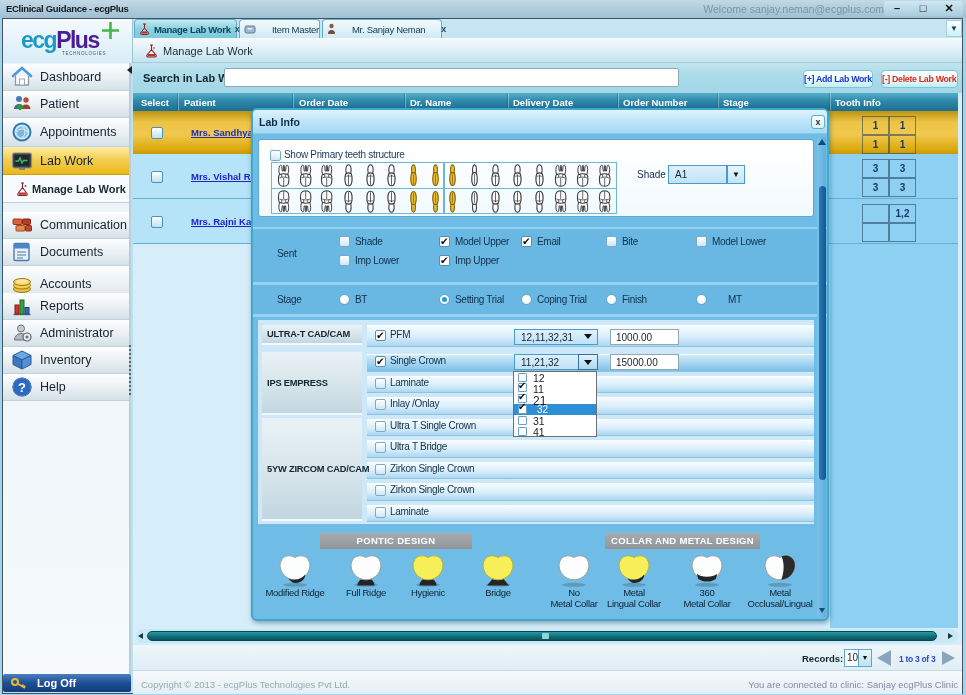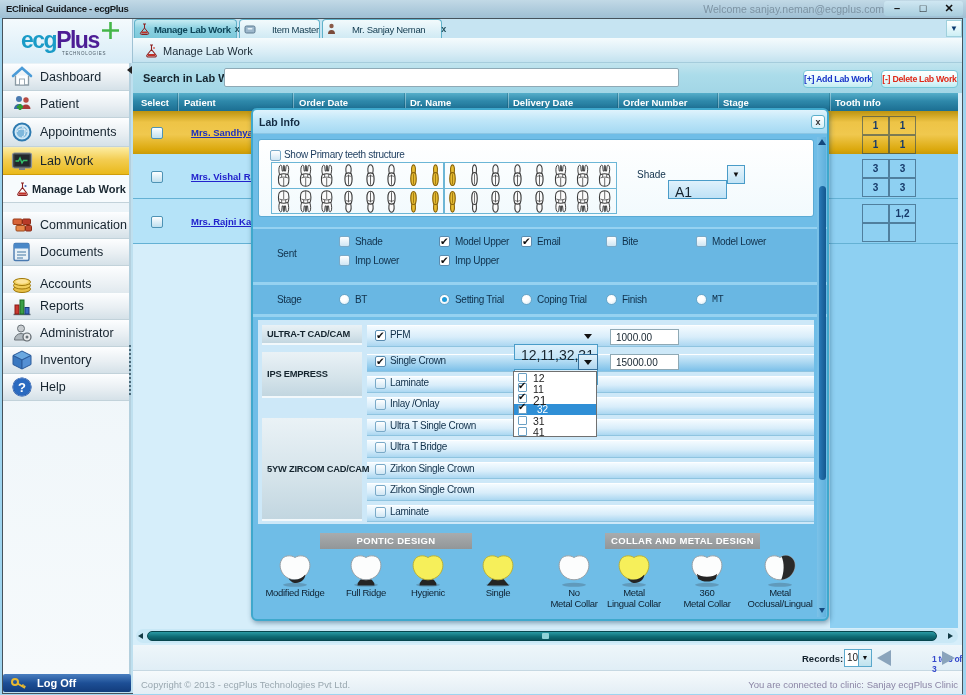--- a/index.html
+++ b/index.html
@@ -42,21 +42,21 @@
 #logoff { left:3px; top:674px; width:128px; height:18px; background:linear-gradient(180deg,#4a7fc0 0%,#1d4f96 50%,#123c7c 100%); border-radius:2px;}
 #logoff .t { position:absolute; left:34px; top:3px; color:#fff; font-size:11px; font-weight:bold;}
 
 #statusbar { left:133px; top:670px; width:829px; height:24px; background:linear-gradient(180deg,#f6fafc,#e3eef5); border-top:1px solid #c6d8e2;}
 #copyr { left:8px; top:8px; font-size:9.5px; color:#9aa8b0; position:absolute;}
 #connected { right:4px; top:8px; font-size:9.5px; color:#8c86a6; position:absolute;}
 
 #recordsrow { left:133px; top:645px; width:829px; height:25px; background:linear-gradient(180deg,#eef6fa,#e0eef6);}
 
 #content { left:133px; top:63px; width:829px; height:582px; background:#d6eefa; }
-.topbtn { position:absolute; top:7px; height:18px; border:1px solid #79c7d8; border-radius:4px; background:linear-gradient(180deg,#ffffff 0%,#e9fbfd 50%,#c2ecf2 100%); font-size:8.8px; letter-spacing:-0.3px; font-weight:bold; text-align:center; white-space:nowrap; overflow:hidden;}
+.topbtn { position:absolute; top:7px; height:18px; border:1px solid #79c7d8; border-radius:4px; background:linear-gradient(180deg,#ffffff 0%,#e9fbfd 50%,#c2ecf2 100%); font-size:8.8px; letter-spacing:-0.3px; font-weight:bold; text-align:left; white-space:nowrap; overflow:hidden;}
 .gh { position:absolute; top:4px; font-size:9.5px; font-weight:bold; color:#fff; }
 .gsep { position:absolute; top:0; width:1px; height:18px; background:rgba(255,255,255,0.35); box-shadow:-1px 0 0 rgba(0,60,80,0.25);}
 .lnk { position:absolute; font-size:9.5px; font-weight:bold; text-decoration:underline; color:#2222cc; white-space:nowrap;}
 .gcb { position:absolute; width:12px; height:12px; border:1px solid #4e93b5; border-radius:2px; background:linear-gradient(180deg,#fdfeff,#bfe0ef);}
 
 .tg { position:absolute; left:729px; width:54px; height:38px; display:grid; grid-template-columns:1fr 1fr; grid-template-rows:1fr 1fr; border-radius:3px;}
 .tg div { border:1px solid rgba(30,60,90,0.55); font-size:10px; font-weight:bold; color:#173a6a; display:flex; align-items:center; justify-content:center;}
 
 
 .dcb { position:absolute; width:11px; height:11px; border:1px solid #7aaac8; border-radius:2px; background:linear-gradient(180deg,#ffffff,#cfe6f4); }
@@ -64,21 +64,21 @@
 .dcb.on::after { content:"\2714"; position:absolute; left:0px; top:-2px; font-size:10.5px; color:#101010; }
 .dlbl { position:absolute; font-size:10px; letter-spacing:-0.3px; color:#10304a; white-space:nowrap;}
 .rdo { position:absolute; width:11px; height:11px; border-radius:50%; border:1px solid #6aa6c8; background:radial-gradient(circle at 35% 30%,#ffffff 40%,#d5eaf6);}
 .rdo.on::after { content:""; position:absolute; left:2px; top:2px; width:5px; height:5px; border-radius:50%; background:#1f9ad8;}
 .tooth { position:absolute; width:13px; height:23px; --f:#fbfbfb; --s:#3c3c3c;}
 .tooth.gold { --f:#e6bc32; --s:#8a6408;}
 .trow { position:absolute; left:367px; width:447px; background:linear-gradient(180deg,#f4fbff 0%,#d8edfa 55%,#abd7f1 100%); border-bottom:1px solid #8fc4e0; border-top:1px solid #fdfeff;}
 .trow.hi { background:linear-gradient(180deg,#d2ebfa 0%,#a8d6f1 50%,#7cc0e9 100%);}
 .lblcell { position:absolute; left:262px; width:100px; background:linear-gradient(180deg,#eaf2f6 0%,#d4e3ea 60%,#c2d6e0 100%); border-bottom:2px solid #f2f8fb;}
 .lblcell span { position:absolute; left:5px; top:50%; transform:translateY(-50%); font-size:9.3px; font-weight:bold; color:#14242e; white-space:nowrap; letter-spacing:-0.2px;}
-.ddf { position:absolute; height:16px; background:linear-gradient(180deg,#dff1fc 0%,#bfe2f6 100%); border:1px solid #4a9cc8; font-size:14px; color:#15232e;margin-top:15px; }
+.ddf { position:absolute; height:16px; background:linear-gradient(180deg,#dff1fc 0%,#bfe2f6 100%); border:1px solid #4a9cc8; font-size:10px; color:#15232e; }
 .pinput { position:absolute; width:69px; height:16px; background:#fff; border:1px solid #8fa9b5; font-size:10px; color:#15232e; padding:2px 0 0 5px;}
 .gbar { position:absolute; top:533px; height:16px; background:linear-gradient(180deg,#a8acae,#929698); color:#fff; font-size:9.5px; white-space:nowrap; font-weight:bold; text-align:center; line-height:16px; letter-spacing:0.3px;}
 .plbl { position:absolute; top:588px; font-size:9.5px; color:#0e2030; text-align:center; line-height:10.5px; width:76px; letter-spacing:-0.3px;}
 </style>
 </head>
 <body>
 <div class="abs" id="titlebar"></div>
 <div class="abs" id="titletxt">EClinical Guidance - ecgPlus</div>
 <div class="abs" id="welcome">Welcome sanjay.neman@ecgplus.com</div>
 <div class="abs" id="winbtns">
@@ -312,21 +312,21 @@
 
 <div class="abs" style="left:136px;top:629px;width:822px;height:14px;background:#c9e8f6;border-radius:7px;z-index:2;"></div>
 <div class="abs" style="left:147px;top:631px;width:790px;height:10px;border-radius:5px;background:linear-gradient(180deg,#2a9aa4 0%,#0e6a74 60%,#0a555e 100%);border:1px solid #08464e;z-index:2;"></div>
 <div class="abs" style="left:138px;top:633px;width:0;height:0;border-top:3.5px solid transparent;border-bottom:3.5px solid transparent;border-right:5px solid #123a44;z-index:2;"></div>
 <div class="abs" style="left:948px;top:633px;width:0;height:0;border-top:3.5px solid transparent;border-bottom:3.5px solid transparent;border-left:5px solid #123a44;z-index:2;"></div>
 
 <div class="abs" style="left:802px;top:653px;font-size:9.5px;font-weight:bold;color:#15232e;z-index:2;">Records:</div>
 <div class="abs" style="left:844px;top:649px;width:15px;height:18px;background:#fff;border:1px solid #5aa8cc;z-index:2;font-size:10px;color:#222;padding:2px 0 0 2px;">10</div>
 <div class="abs" style="left:858px;top:649px;width:14px;height:18px;background:linear-gradient(180deg,#e8f6fa,#bfe2ee);border:1px solid #5aa8cc;z-index:2;font-size:7px;color:#111;text-align:center;line-height:15px;">▼</div>
 <div class="abs" style="left:877px;top:650px;width:0;height:0;border-top:8px solid transparent;border-bottom:8px solid transparent;border-right:14px solid #8aa4bc;z-index:2;"></div>
-<div class="abs" style="left:899px;top:654px;font-size:8.5px;letter-spacing:-0.3px;font-weight:bold;color:#3347cc;z-index:2;margin-left:33px;">1 to 3 of 3</div>
+<div class="abs" style="left:899px;top:654px;font-size:8.5px;letter-spacing:-0.3px;font-weight:bold;color:#3347cc;z-index:2;">1 to 3 of 3</div>
 <div class="abs" style="left:942px;top:651px;width:0;height:0;border-top:7px solid transparent;border-bottom:7px solid transparent;border-left:13px solid #8aa4bc;z-index:2;"></div>
 \n
 
 <div class="abs" style="left:251px;top:108px;width:578px;height:513px;border:2px solid #3fa8cc;border-radius:6px;background:#6fbde7;z-index:5;box-shadow:1px 2px 5px rgba(20,60,90,0.45);"></div>
 <div class="abs" style="left:253px;top:110px;width:574px;height:24px;border-radius:4px 4px 0 0;background:linear-gradient(180deg,#dff3fd 0%,#bfe6f8 45%,#a5d9f3 100%);border-bottom:1px solid #8cc6e4;z-index:6;"></div>
 <div class="abs" style="left:259px;top:116px;font-size:10.5px;font-weight:bold;color:#142c42;z-index:7;">Lab Info</div>
 <div class="abs" style="left:811px;top:115px;width:14px;height:14px;border:1px solid #5ab0cc;border-radius:3px;background:linear-gradient(180deg,#ffffff,#d5f0f8);z-index:7;font-size:9px;font-weight:bold;color:#333;text-align:center;line-height:13px;">x</div>
 
 <div class="abs" style="left:258px;top:139px;width:556px;height:78px;background:linear-gradient(180deg,#ffffff 0%,#f2fafd 100%);border:1px solid #5aaad4;border-radius:3px;z-index:6;"></div>
 <div class="dcb" style="left:270px;top:150px;z-index:7;"></div>
@@ -371,21 +371,21 @@
 <div class="dcb on" style="left:521px;top:236px;z-index:7;"></div><div class="dlbl" style="left:537px;top:236px;z-index:7;">Email</div>
 <div class="dcb" style="left:606px;top:236px;z-index:7;"></div><div class="dlbl" style="left:622px;top:236px;z-index:7;">Bite</div>
 <div class="dcb" style="left:696px;top:236px;z-index:7;"></div><div class="dlbl" style="left:712px;top:236px;z-index:7;">Model Lower</div>
 <div class="dcb" style="left:339px;top:255px;z-index:7;"></div><div class="dlbl" style="left:355px;top:255px;z-index:7;">Imp Lower</div>
 <div class="dcb on" style="left:439px;top:255px;z-index:7;"></div><div class="dlbl" style="left:455px;top:255px;z-index:7;">Imp Upper</div>
 <div class="dlbl" style="left:277px;top:294px;z-index:7;">Stage</div>
 <div class="rdo" style="left:339px;top:294px;z-index:7;"></div><div class="dlbl" style="left:355px;top:294px;z-index:7;">BT</div>
 <div class="rdo on" style="left:439px;top:294px;z-index:7;"></div><div class="dlbl" style="left:455px;top:294px;z-index:7;">Setting Trial</div>
 <div class="rdo" style="left:521px;top:294px;z-index:7;"></div><div class="dlbl" style="left:537px;top:294px;z-index:7;">Coping Trial</div>
 <div class="rdo" style="left:606px;top:294px;z-index:7;"></div><div class="dlbl" style="left:622px;top:294px;z-index:7;">Finish</div>
-<div class="rdo" style="left:696px;top:294px;z-index:7;"></div><div class="dlbl" style="left:712px;top:294px;z-index:7;font-family:Liberation Mono, monospace;">MT</div>
+<div class="rdo" style="left:696px;top:294px;z-index:7;"></div><div class="dlbl" style="left:728px;top:294px;z-index:7;">MT</div>
 \n<div class="abs" style="left:258px;top:320px;width:556px;height:204px;background:#cde8f8;z-index:6;"></div>
 <div class="abs trow" style="top:325px;height:22px;z-index:6;"></div>
 <div class="dcb on" style="left:375px;top:329.5px;z-index:7;"></div>
 <div class="dlbl" style="left:390px;top:328.5px;z-index:7;">PFM</div>
 <div class="abs trow hi" style="top:354px;height:17.5px;z-index:6;"></div>
 <div class="dcb on" style="left:375px;top:356.2px;z-index:7;"></div>
 <div class="dlbl" style="left:390px;top:355.2px;z-index:7;">Single Crown</div>
 <div class="abs trow" style="top:375.5px;height:17.5px;z-index:6;"></div>
 <div class="dcb" style="left:375px;top:377.8px;z-index:7;"></div>
 <div class="dlbl" style="left:390px;top:376.8px;z-index:7;">Laminate</div>
@@ -403,21 +403,21 @@
 <div class="dlbl" style="left:390px;top:462.8px;z-index:7;">Zirkon Single Crown</div>
 <div class="abs trow" style="top:483px;height:17.5px;z-index:6;"></div>
 <div class="dcb" style="left:375px;top:485.2px;z-index:7;"></div>
 <div class="dlbl" style="left:390px;top:484.2px;z-index:7;">Zirkon Single Crown</div>
 <div class="abs trow" style="top:504.5px;height:17.5px;z-index:6;"></div>
 <div class="dcb" style="left:375px;top:506.8px;z-index:7;"></div>
 <div class="dlbl" style="left:390px;top:505.8px;z-index:7;">Laminate</div>
 <div class="lblcell abs" style="top:325px;height:20px;z-index:7;">
     <span>ULTRA-T CAD/CAM</span>
   </div>
-<div class="lblcell abs" style="top:352px;height:46px;z-index:7;">
+<div class="lblcell abs" style="top:352px;height:63px;z-index:7;">
     <span>IPS EMPRESS</span>
   </div>
 <div class="lblcell abs" style="top:418px;height:103px;z-index:7;">
     <span>5YW ZIRCOM CAD/CAM</span>
   </div>
 <div class="ddf abs" style="left:514px;top:329px;width:84px;z-index:7;padding:2px 0 0 6px;">12,11,32,31</div>
 <div class="abs" style="left:584px;top:334px;width:0;height:0;border-left:4px solid transparent;border-right:4px solid transparent;border-top:5px solid #111;z-index:8;"></div>
 <div class="pinput abs" style="left:610px;top:329px;z-index:7;">1000.00</div>
 <div class="ddf abs" style="left:514px;top:354px;width:84px;z-index:7;padding:2px 0 0 6px;">11,21,32</div>
 <div class="abs" style="left:578px;top:354px;width:20px;height:16px;background:linear-gradient(180deg,#e2f2fb,#aed6ef);border:1px solid #33709c;z-index:8;"></div>
@@ -438,21 +438,21 @@
 <div class="abs" style="left:537px;top:404.4px;font-size:10px;color:#fff;z-index:11;text-align:right;">32</div>
 <div class="abs" style="left:518px;top:415.7px;width:9px;height:9px;background:#fff;border:1px solid #6aa0c4;border-radius:1px;z-index:11;"></div>
 <div class="abs" style="left:533px;top:415.2px;font-size:10.5px;color:#222;z-index:11;">31</div>
 <div class="abs" style="left:518px;top:426.5px;width:9px;height:9px;background:#fff;border:1px solid #6aa0c4;border-radius:1px;z-index:11;"></div>
 <div class="abs" style="left:533px;top:426.0px;font-size:10.5px;color:#222;z-index:11;">41</div>
 <div class="gbar abs" style="left:320px;width:152px;z-index:7;">PONTIC DESIGN</div>
 <div class="gbar abs" style="left:605px;width:155px;z-index:7;">COLLAR AND METAL DESIGN</div>
 <div class="plbl abs" style="left:257px;z-index:7;">Modified Ridge</div>
 <div class="plbl abs" style="left:328px;z-index:7;">Full Ridge</div>
 <div class="plbl abs" style="left:390px;z-index:7;">Hygienic</div>
-<div class="plbl abs" style="left:460px;z-index:7;">Single</div>
+<div class="plbl abs" style="left:460px;z-index:7;">Bridge</div>
 <div class="plbl abs" style="left:536px;z-index:7;">No<br>Metal Collar</div>
 <div class="plbl abs" style="left:596px;z-index:7;">Metal<br>Lingual Collar</div>
 <div class="plbl abs" style="left:669px;z-index:7;">360<br>Metal Collar</div>
 <div class="plbl abs" style="left:742px;z-index:7;">Metal<br>Occlusal/Lingual</div>
 <div class="abs" style="left:817px;top:137px;width:9px;height:480px;background:linear-gradient(90deg,#7cc2e8,#5fb0dc);z-index:6;"></div>
 <div class="abs" style="left:818px;top:139px;width:0;height:0;border-left:4px solid transparent;border-right:4px solid transparent;border-bottom:6px solid #15497e;z-index:7;"></div>
 <div class="abs" style="left:819px;top:608px;width:0;height:0;border-left:3.5px solid transparent;border-right:3.5px solid transparent;border-top:5px solid #15497e;z-index:7;"></div>
 <div class="abs" style="left:819px;top:186px;width:7px;height:294px;border-radius:3.5px;background:linear-gradient(90deg,#2a7ab8,#13578e);z-index:7;"></div>
 <div class="abs" style="left:542px;top:633px;width:7px;height:6px;background:#8fd2d8;border-radius:1px;z-index:3;"></div>
 <svg class="tooth" style="left:277.0px;top:163.5px;z-index:8;">

